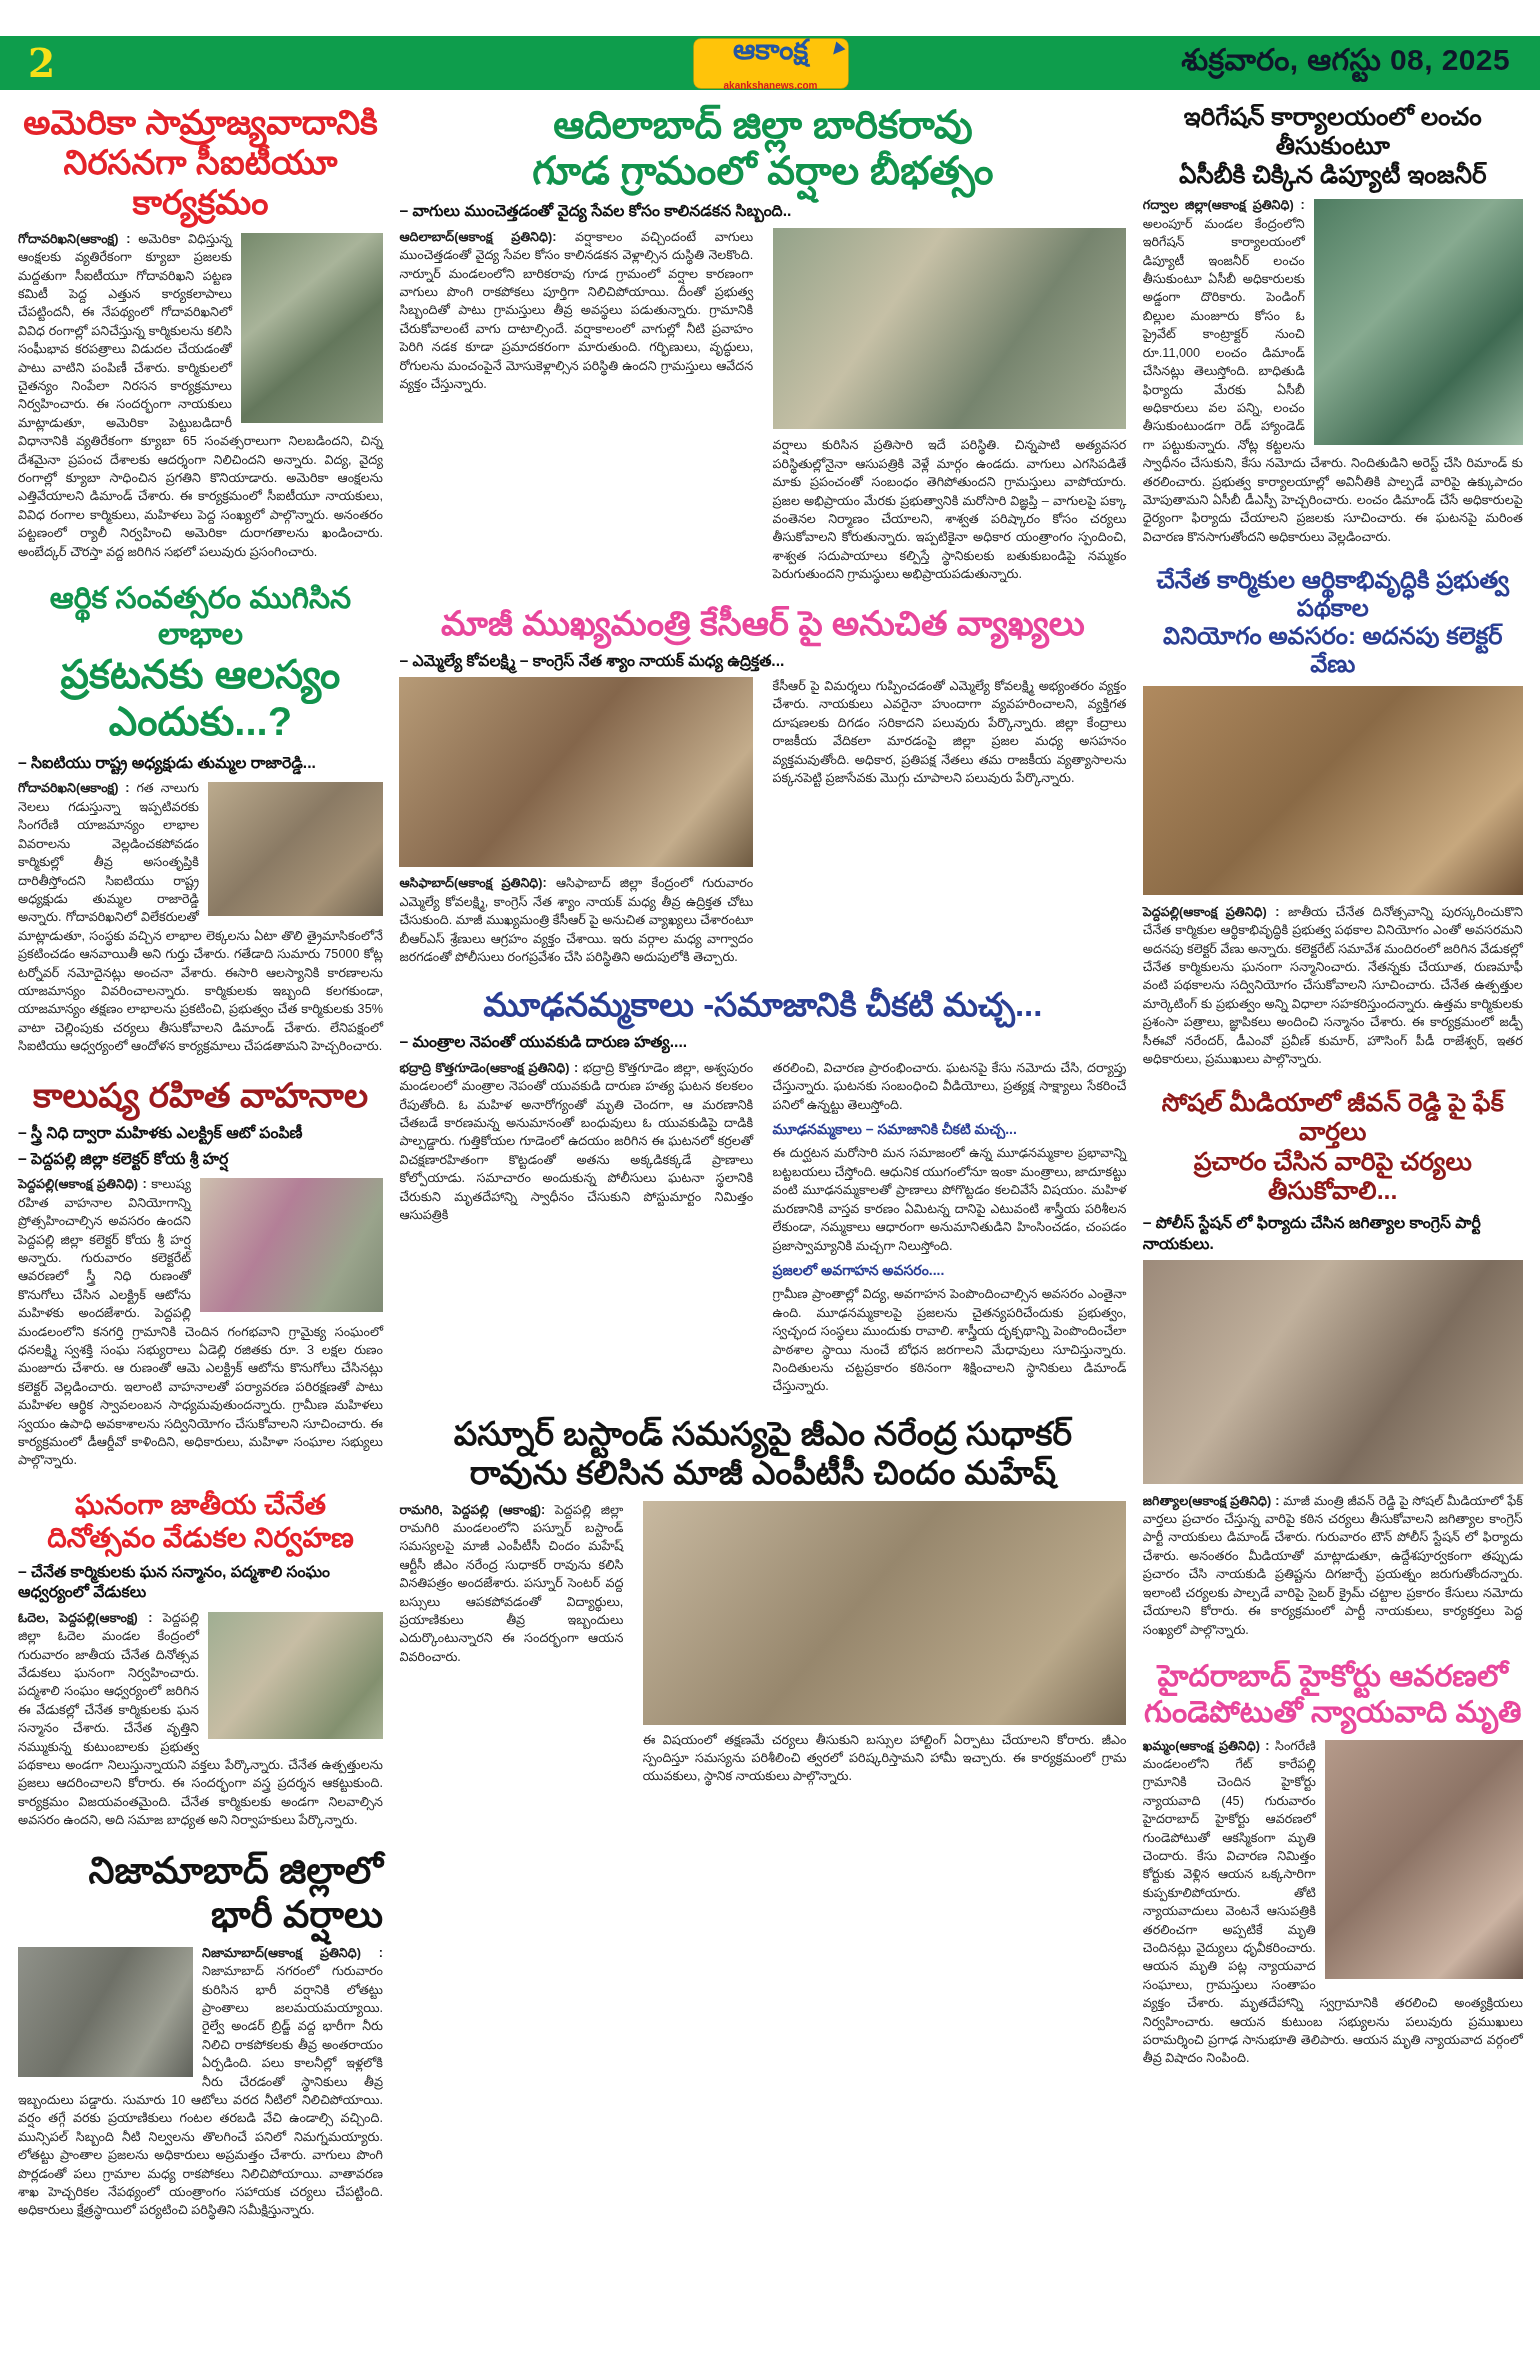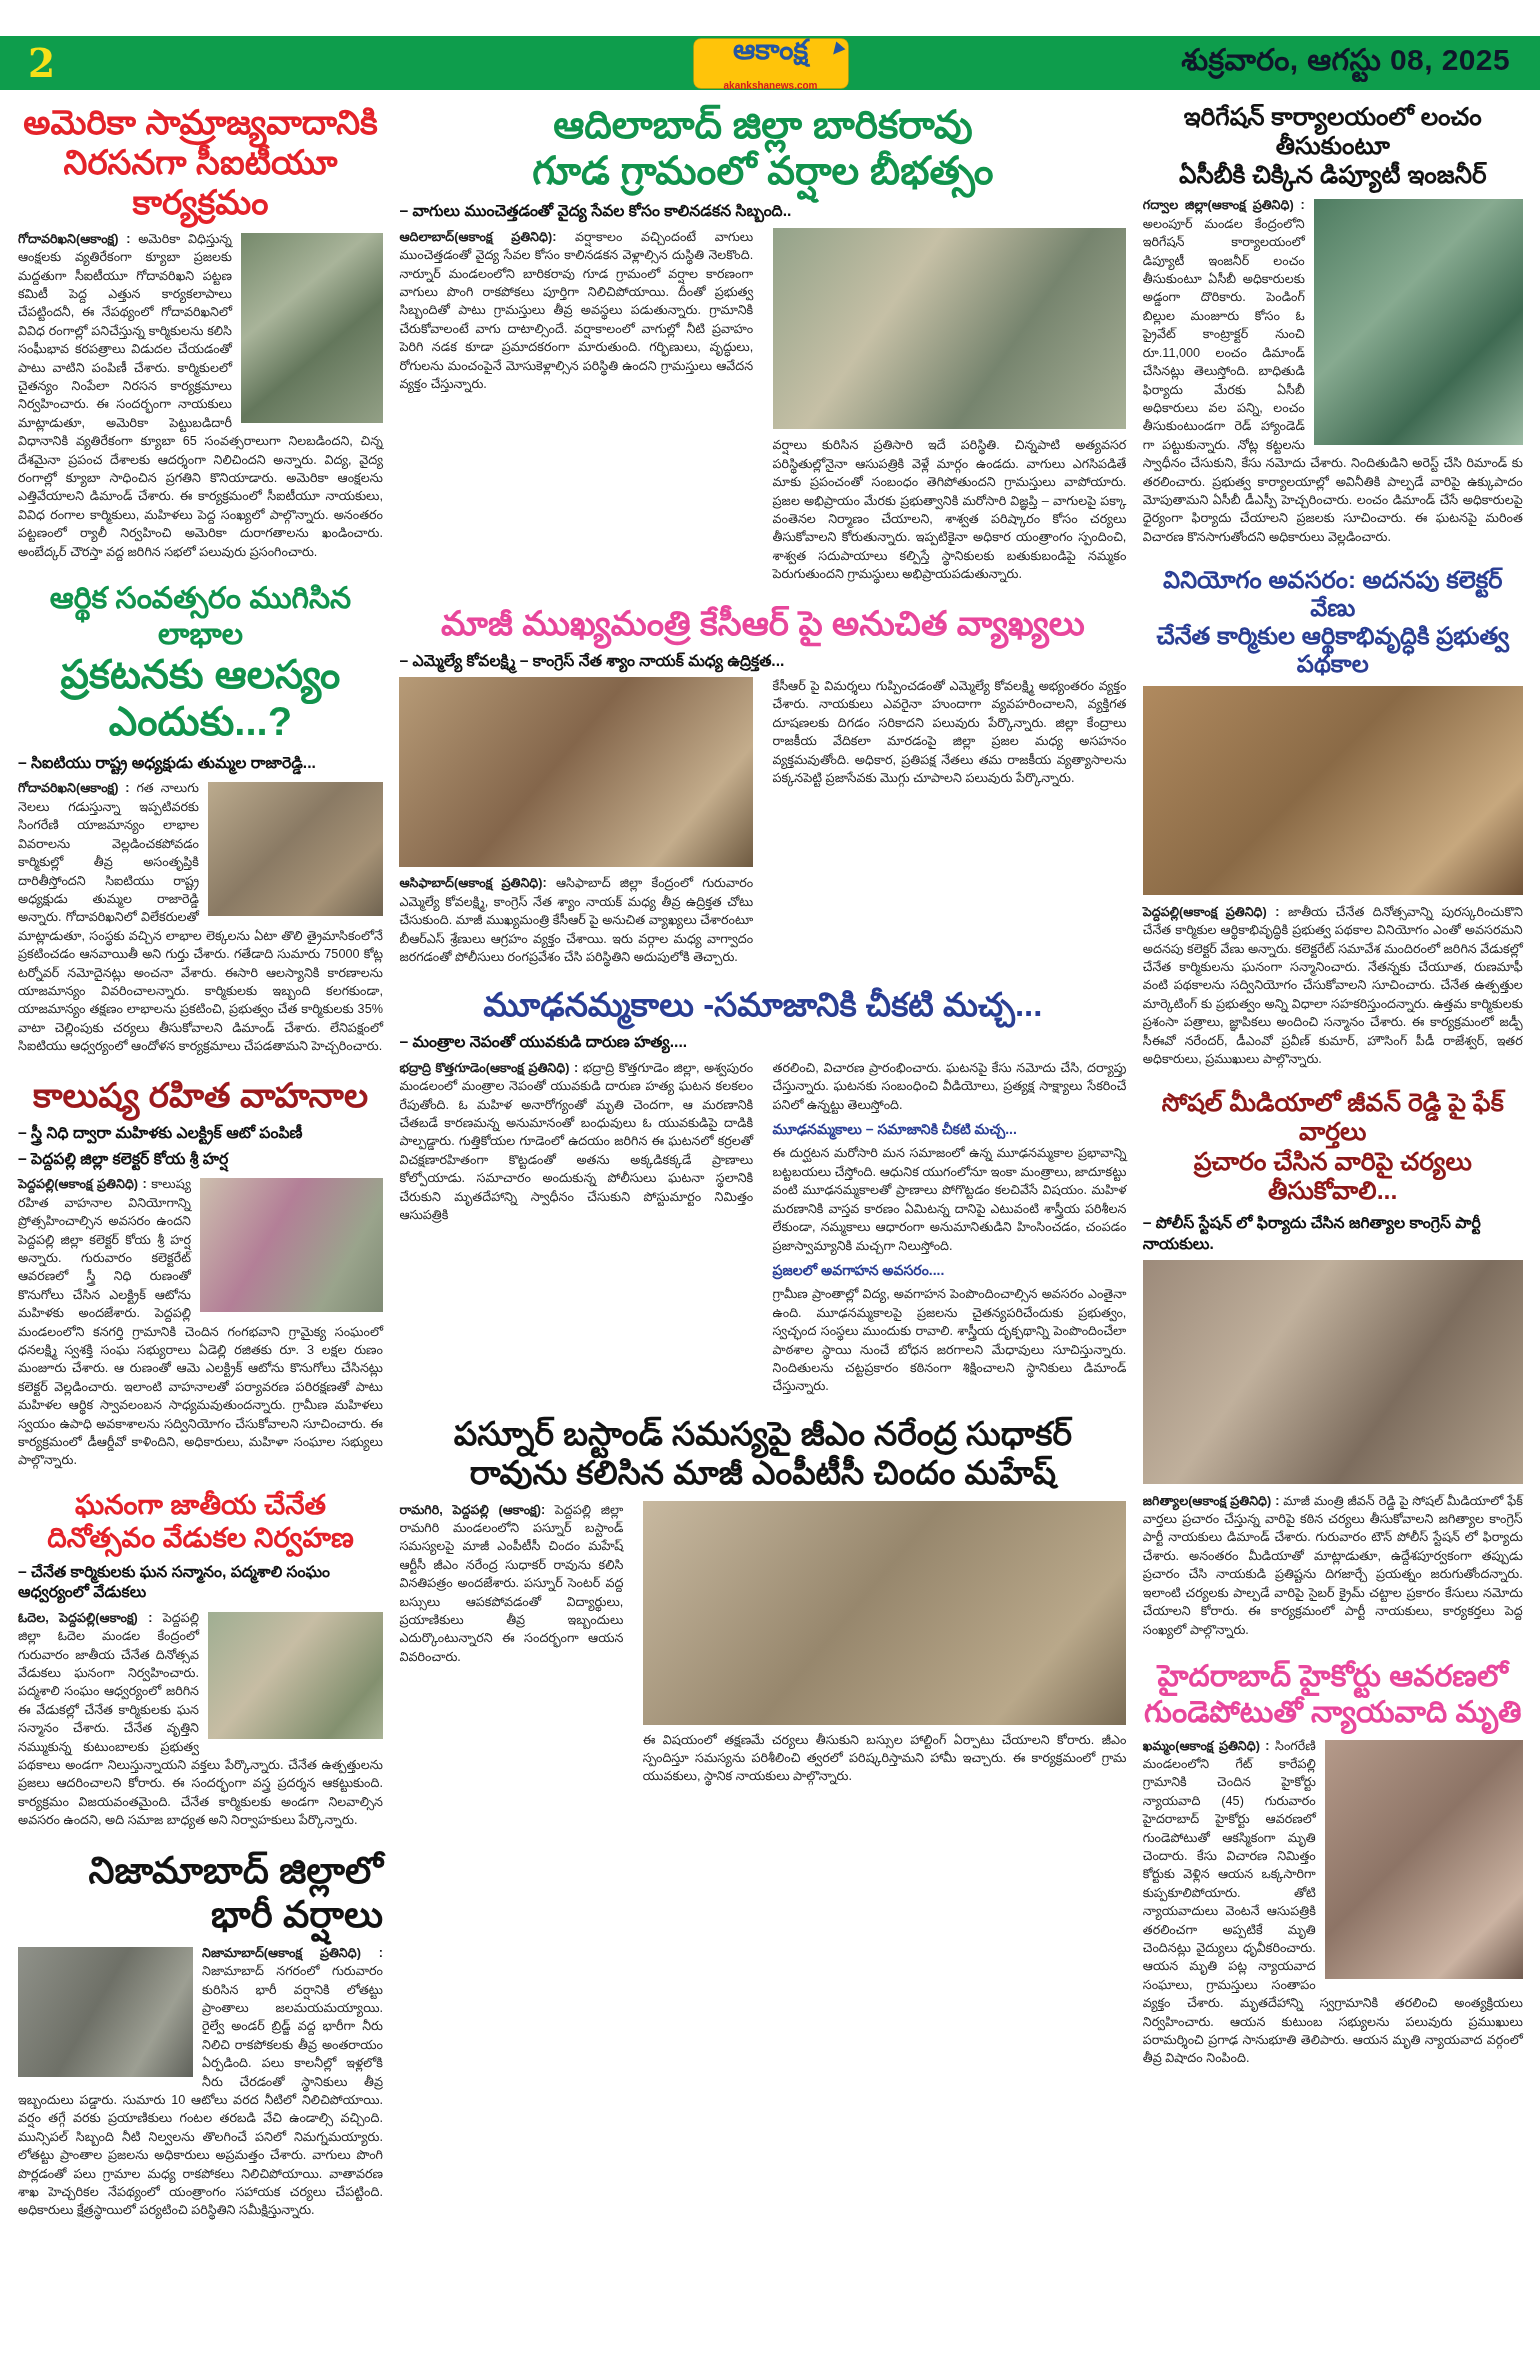--- a/index.html
+++ b/index.html
@@ -238,22 +238,22 @@
         <div class="body">
           <span class="ph ph-cash fr" style="width:209px;height:246px;"></span>
           <span class="dateline">గద్వాల జిల్లా(ఆకాంక్ష ప్రతినిధి) :</span>
           <span>అలంపూర్ మండల కేంద్రంలోని ఇరిగేషన్ కార్యాలయంలో డిప్యూటీ ఇంజనీర్ లంచం తీసుకుంటూ ఏసీబీ అధికారులకు అడ్డంగా దొరికారు. పెండింగ్ బిల్లుల మంజూరు కోసం ఓ ప్రైవేట్ కాంట్రాక్టర్ నుంచి రూ.11,000 లంచం డిమాండ్ చేసినట్లు తెలుస్తోంది. బాధితుడి ఫిర్యాదు మేరకు ఏసీబీ అధికారులు వల పన్ని, లంచం తీసుకుంటుండగా రెడ్ హ్యాండెడ్ గా పట్టుకున్నారు. నోట్ల కట్టలను స్వాధీనం చేసుకుని, కేసు నమోదు చేశారు. నిందితుడిని అరెస్ట్ చేసి రిమాండ్ కు తరలించారు. ప్రభుత్వ కార్యాలయాల్లో అవినీతికి పాల్పడే వారిపై ఉక్కుపాదం మోపుతామని ఏసీబీ డీఎస్పీ హెచ్చరించారు. లంచం డిమాండ్ చేసే అధికారులపై ధైర్యంగా ఫిర్యాదు చేయాలని ప్రజలకు సూచించారు. ఈ ఘటనపై మరింత విచారణ కొనసాగుతోందని అధికారులు వెల్లడించారు.</span>
           <span class="clr"></span>
         </div>
       </div>
 
       <div class="story">
         <div class="hl c-blue r2h">
+          <span class="l">చేనేత కార్మికుల ఆర్థికాభివృద్ధికి ప్రభుత్వ పథకాల</span>
           <span class="l">వినియోగం అవసరం: అదనపు కలెక్టర్ వేణు</span>
-          <span class="l">చేనేత కార్మికుల ఆర్థికాభివృద్ధికి ప్రభుత్వ పథకాల</span>
         </div>
         <span class="ph ph-award" style="width:100%;height:209px;margin-bottom:7.5px;"></span>
         <div class="body">
           <span class="dateline">పెద్దపల్లి(ఆకాంక్ష ప్రతినిధి) :</span>
           <span>జాతీయ చేనేత దినోత్సవాన్ని పురస్కరించుకొని చేనేత కార్మికుల ఆర్థికాభివృద్ధికి ప్రభుత్వ పథకాల వినియోగం ఎంతో అవసరమని అదనపు కలెక్టర్ వేణు అన్నారు. కలెక్టరేట్ సమావేశ మందిరంలో జరిగిన వేడుకల్లో చేనేత కార్మికులను ఘనంగా సన్మానించారు. నేతన్నకు చేయూత, రుణమాఫీ వంటి పథకాలను సద్వినియోగం చేసుకోవాలని సూచించారు. చేనేత ఉత్పత్తుల మార్కెటింగ్ కు ప్రభుత్వం అన్ని విధాలా సహకరిస్తుందన్నారు. ఉత్తమ కార్మికులకు ప్రశంసా పత్రాలు, జ్ఞాపికలు అందించి సన్మానం చేశారు. ఈ కార్యక్రమంలో జడ్పీ సీఈవో నరేందర్, డీఎంవో ప్రవీణ్ కుమార్, హౌసింగ్ పీడీ రాజేశ్వర్, ఇతర అధికారులు, ప్రముఖులు పాల్గొన్నారు.</span>
         </div>
       </div>
 
       <div class="story">
         <div class="hl c-dkred r3h">

